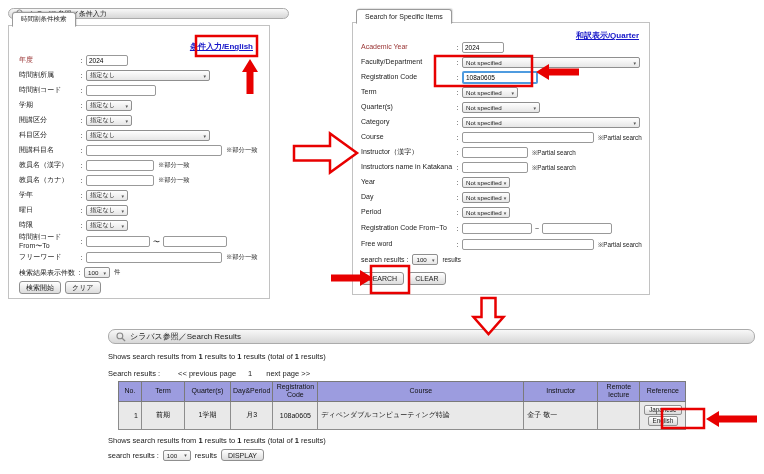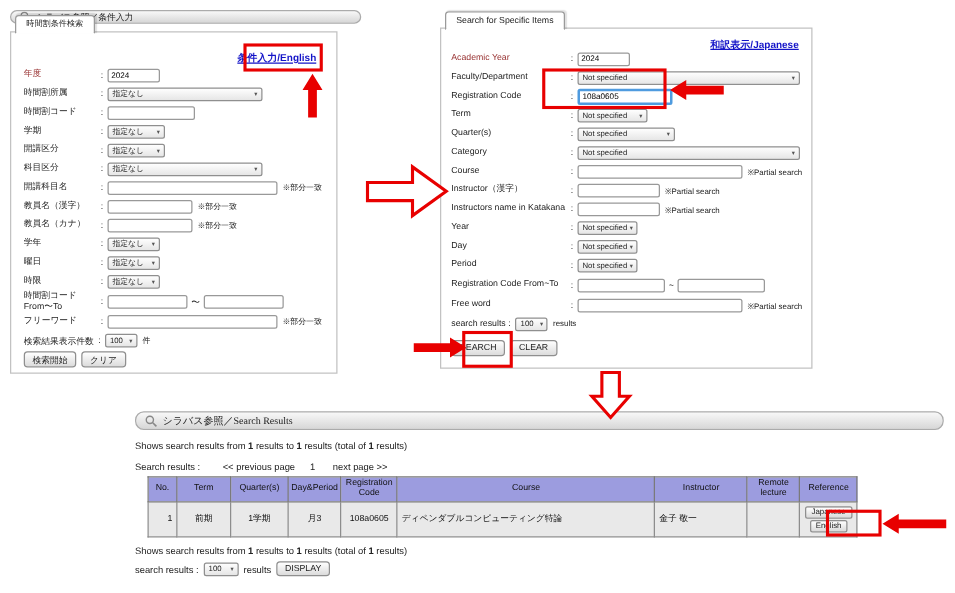--- a/index.html
+++ b/index.html
@@ -3,21 +3,21 @@
 <meta charset="utf-8">
 <style>
   html,body{margin:0;padding:0;background:#fff;}
   .page{position:relative;width:764px;height:474px;background:#fff;overflow:hidden;
         font-family:"Liberation Sans",sans-serif;color:#222;}
   
   .bar{position:absolute;box-sizing:border-box;display:flex;align-items:center;gap:4px;
        background:linear-gradient(#f8f8f8,#d7d7d7);border:1px solid #ababab;border-radius:7px;
        padding:0 7px;color:#222;}
   .bar-left{left:8px;top:8px;width:281px;height:11px;font-size:7px;}
-  .bar-results{left:108px;top:329px;width:647px;height:15px;font-size:8px;font-family:Liberation Serif, serif;}
+  .bar-results{left:108px;top:329px;width:647px;height:15px;font-size:8px;}
   
   .panel{position:absolute;background:#fff;border:1px solid #c2c2c2;}
   .panel-left{left:8px;top:25px;width:260px;height:272px;}
   .panel-right{left:352px;top:22px;width:296px;height:271px;}
   .tab{position:absolute;top:-14px;left:3px;height:13px;background:#fff;border:1px solid #9a9a9a;
        border-bottom:1px solid #fff;border-radius:3px 3px 0 0;display:flex;align-items:center;
        padding:0 8px;color:#222;box-shadow:1px -1px 1px rgba(0,0,0,.12);}
   .tab-jp{font-size:6.5px;}
   .tab-en{font-size:7px;}
   .lang-link{position:absolute;font-size:8px;font-weight:bold;color:#1414c8;text-decoration:underline;cursor:pointer;}
@@ -192,21 +192,21 @@
       </div>
       <div class="row btn-row">
         <button class="btn">検索開始</button>
         <button class="btn">クリア</button>
       </div>
     </div>
   </div>
 
   <div class="panel panel-right">
     <div class="tab tab-en">Search for Specific Items</div>
-    <a class="lang-link link-jp">和訳表示/Japanese</a>
+    <a class="lang-link link-jp">和訳表示/Quarter</a>
 
     <div class="form form-right">
       <div class="row">
         <span class="rlbl maroon">Academic Year</span>
         <span class="colon">:</span>
         <input class="txt" style="width: 36px;" value="2024">
       </div>
       <div class="row">
         <span class="rlbl">Faculty/Department</span>
         <span class="colon">:</span>

